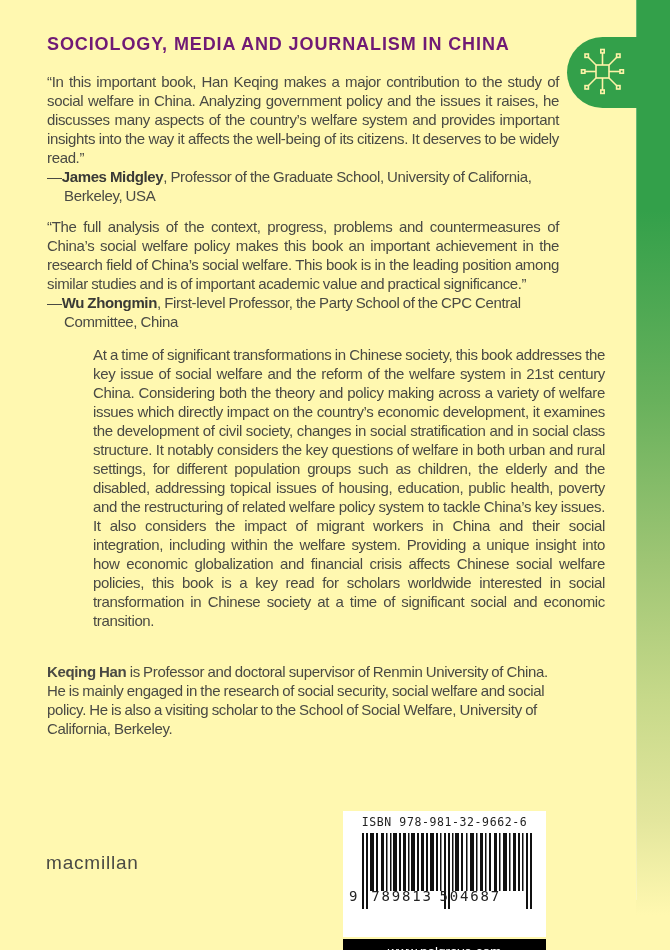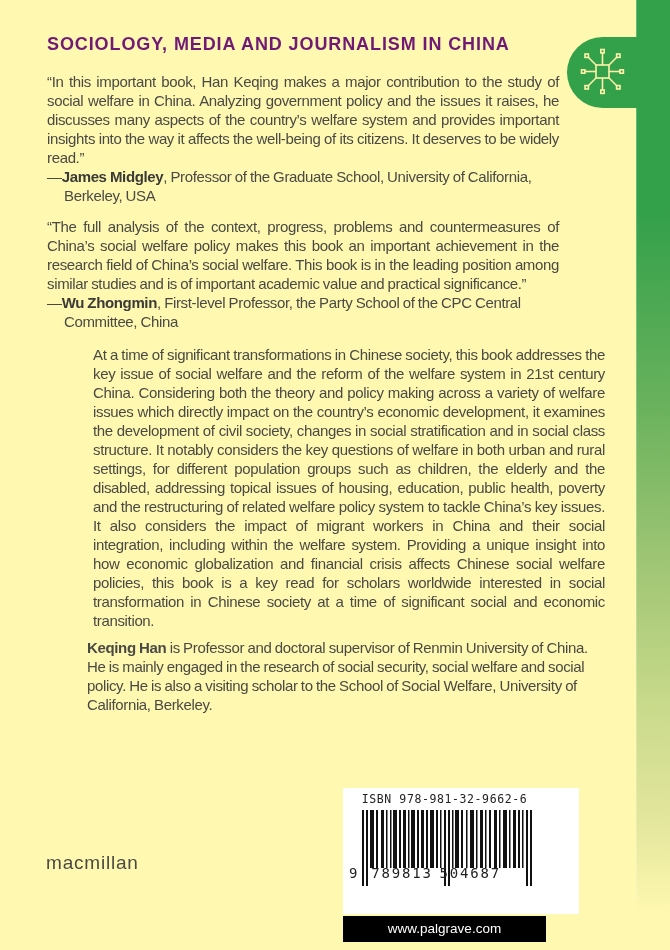--- a/index.html
+++ b/index.html
@@ -34,24 +34,24 @@
     text-align:justify;
     letter-spacing:-0.35px; word-spacing:-0.5px;
   }
   .textblock p { margin:0; }
   .last-line-left { text-align-last:left; }
   .attrib { text-align:left; padding-left:17px; text-indent:-17px; }
   .attrib b { color:#3a3a36; }
   .q1 { top:72px; }
   .q2 { top:217px; }
   .desc { top:345px;margin-left:46px; }
-  .bio { top:638px;margin-left:40px; }
+  .bio { top:662px; }
 
   .barcode-box {
-    position:absolute; left:343px; top:788px; width:236px; height:126px;
+    position:absolute; left:343px; top:811px; width:203px; height:126px;
     background:#ffffff;
   }
   .isbn {
     position:absolute; left:0; top:4px; width:203px; text-align:center;
     font-family:"DejaVu Sans Mono", monospace; font-size:11.5px; letter-spacing:0.6px; color:#222;
   }
   .bars { position:absolute; left:8px; top:22px; }
   .digits {
     position:absolute; left:6px; top:77px;
     font-family:"DejaVu Sans Mono", monospace; font-size:14px; color:#222; letter-spacing:1.8px;

